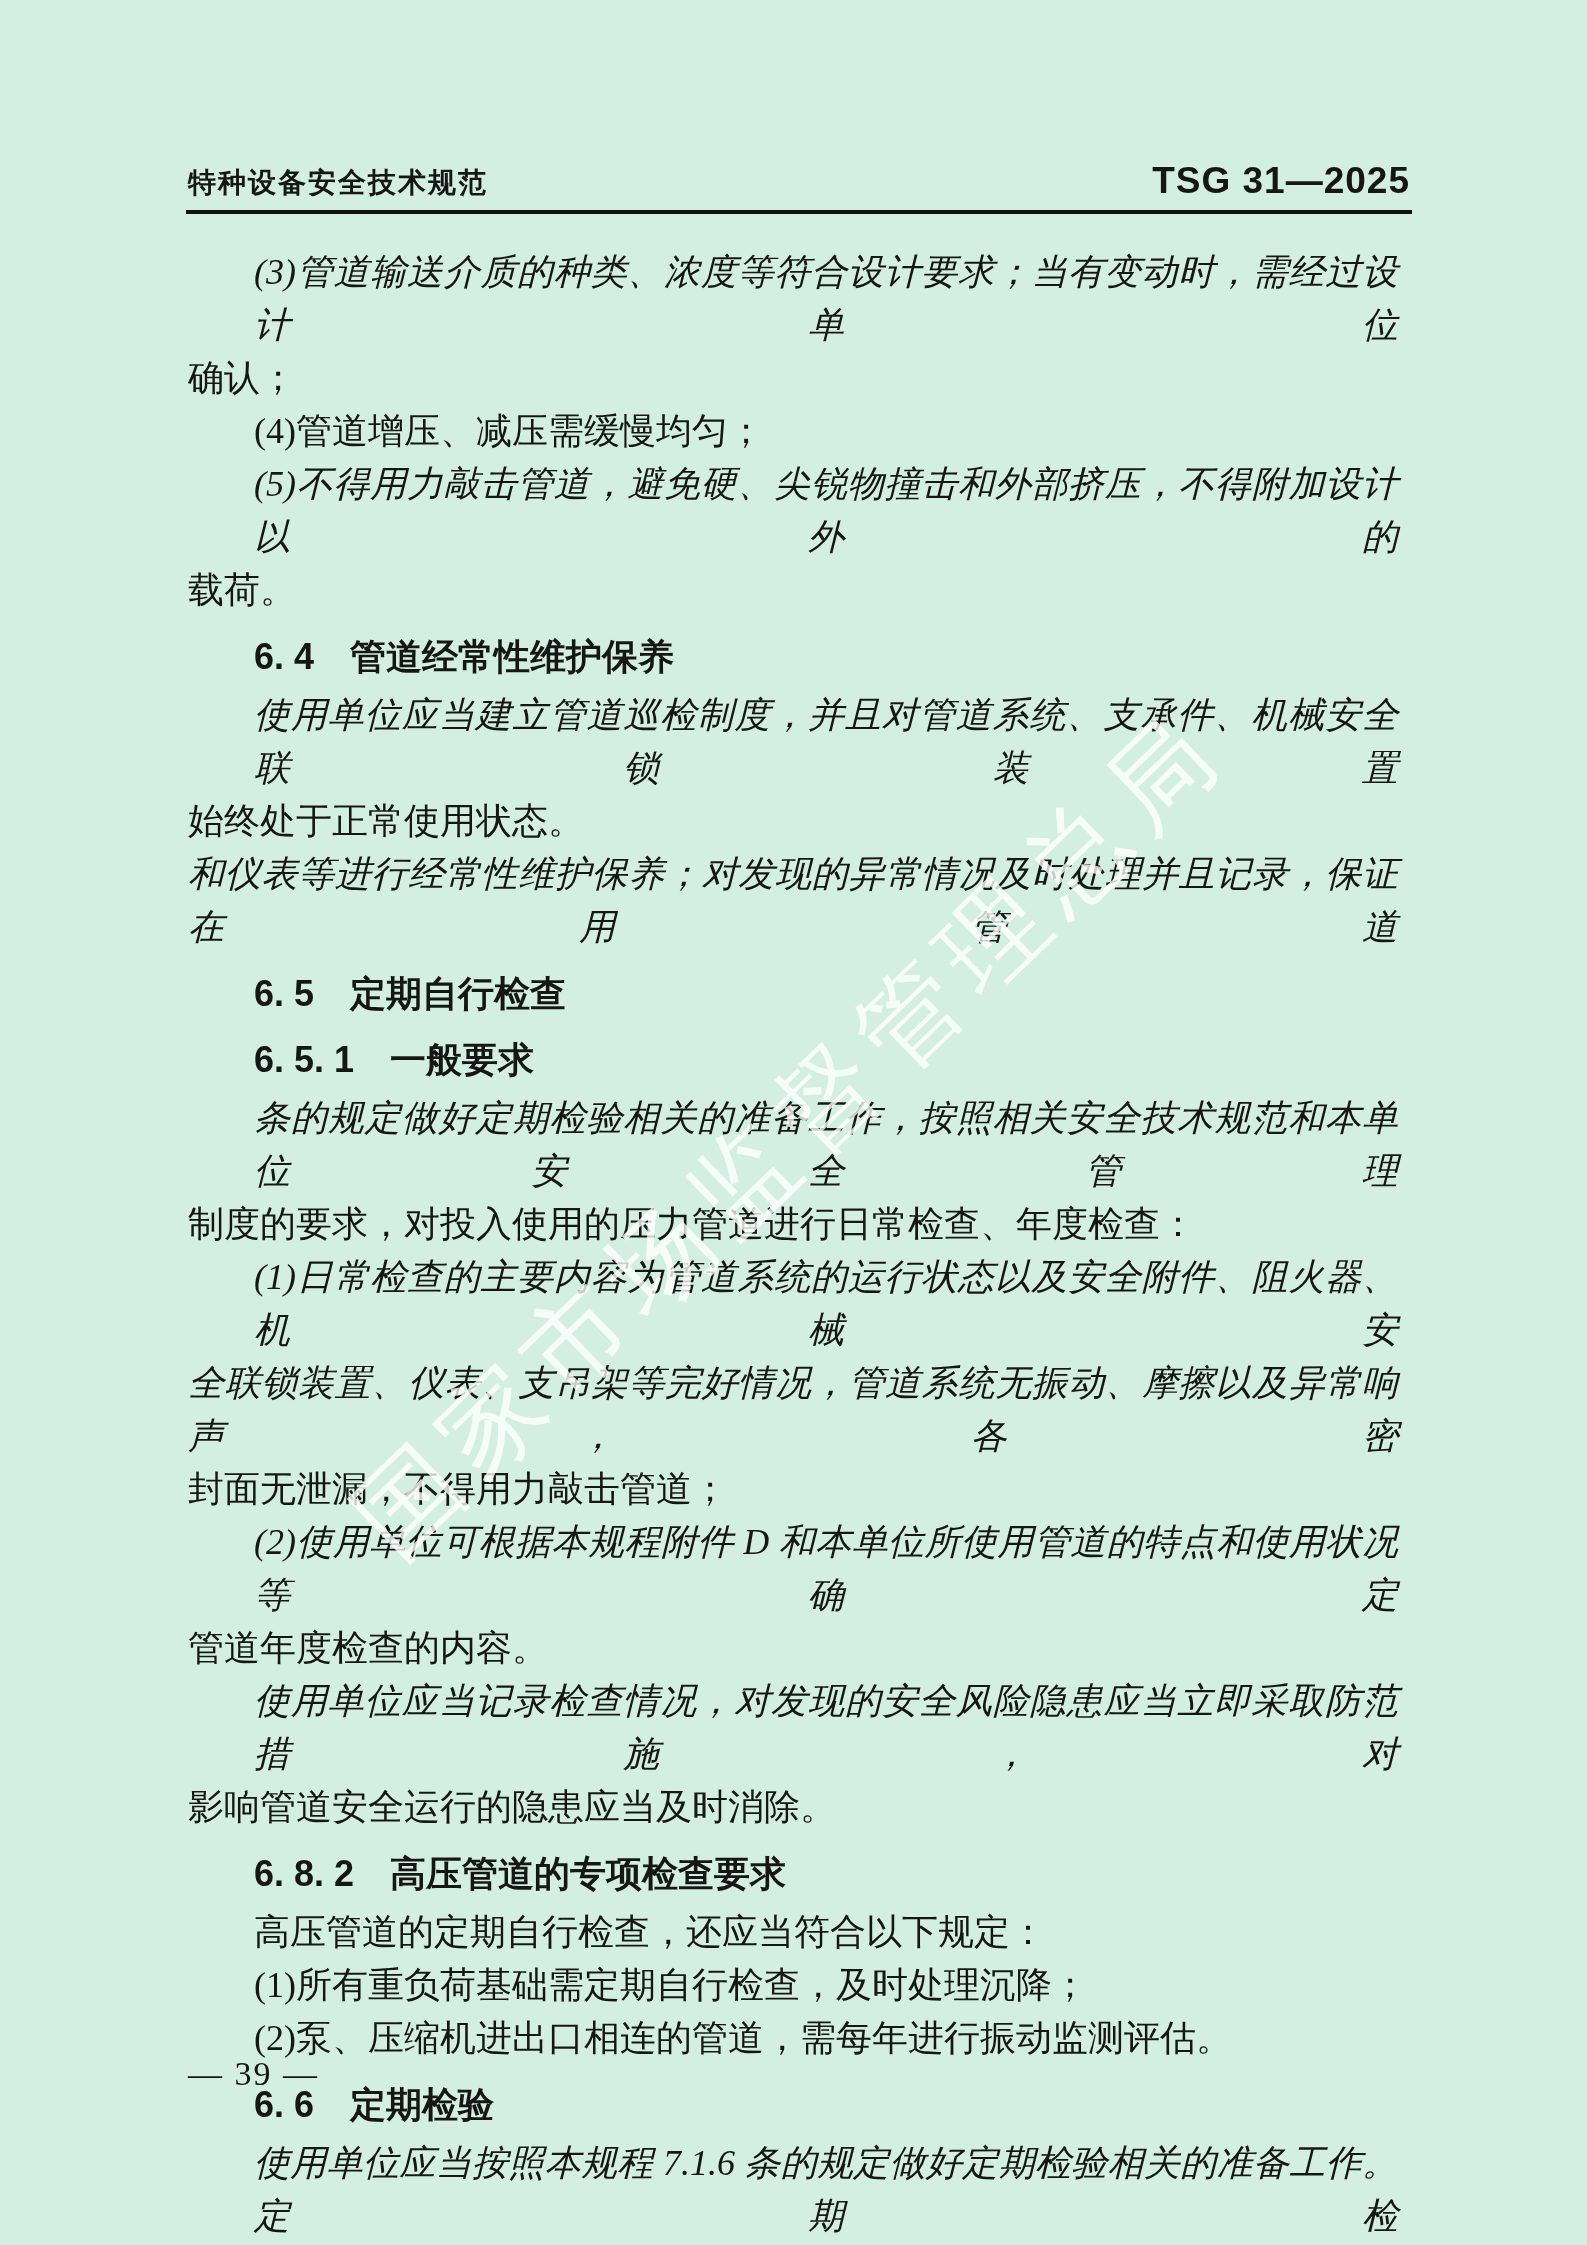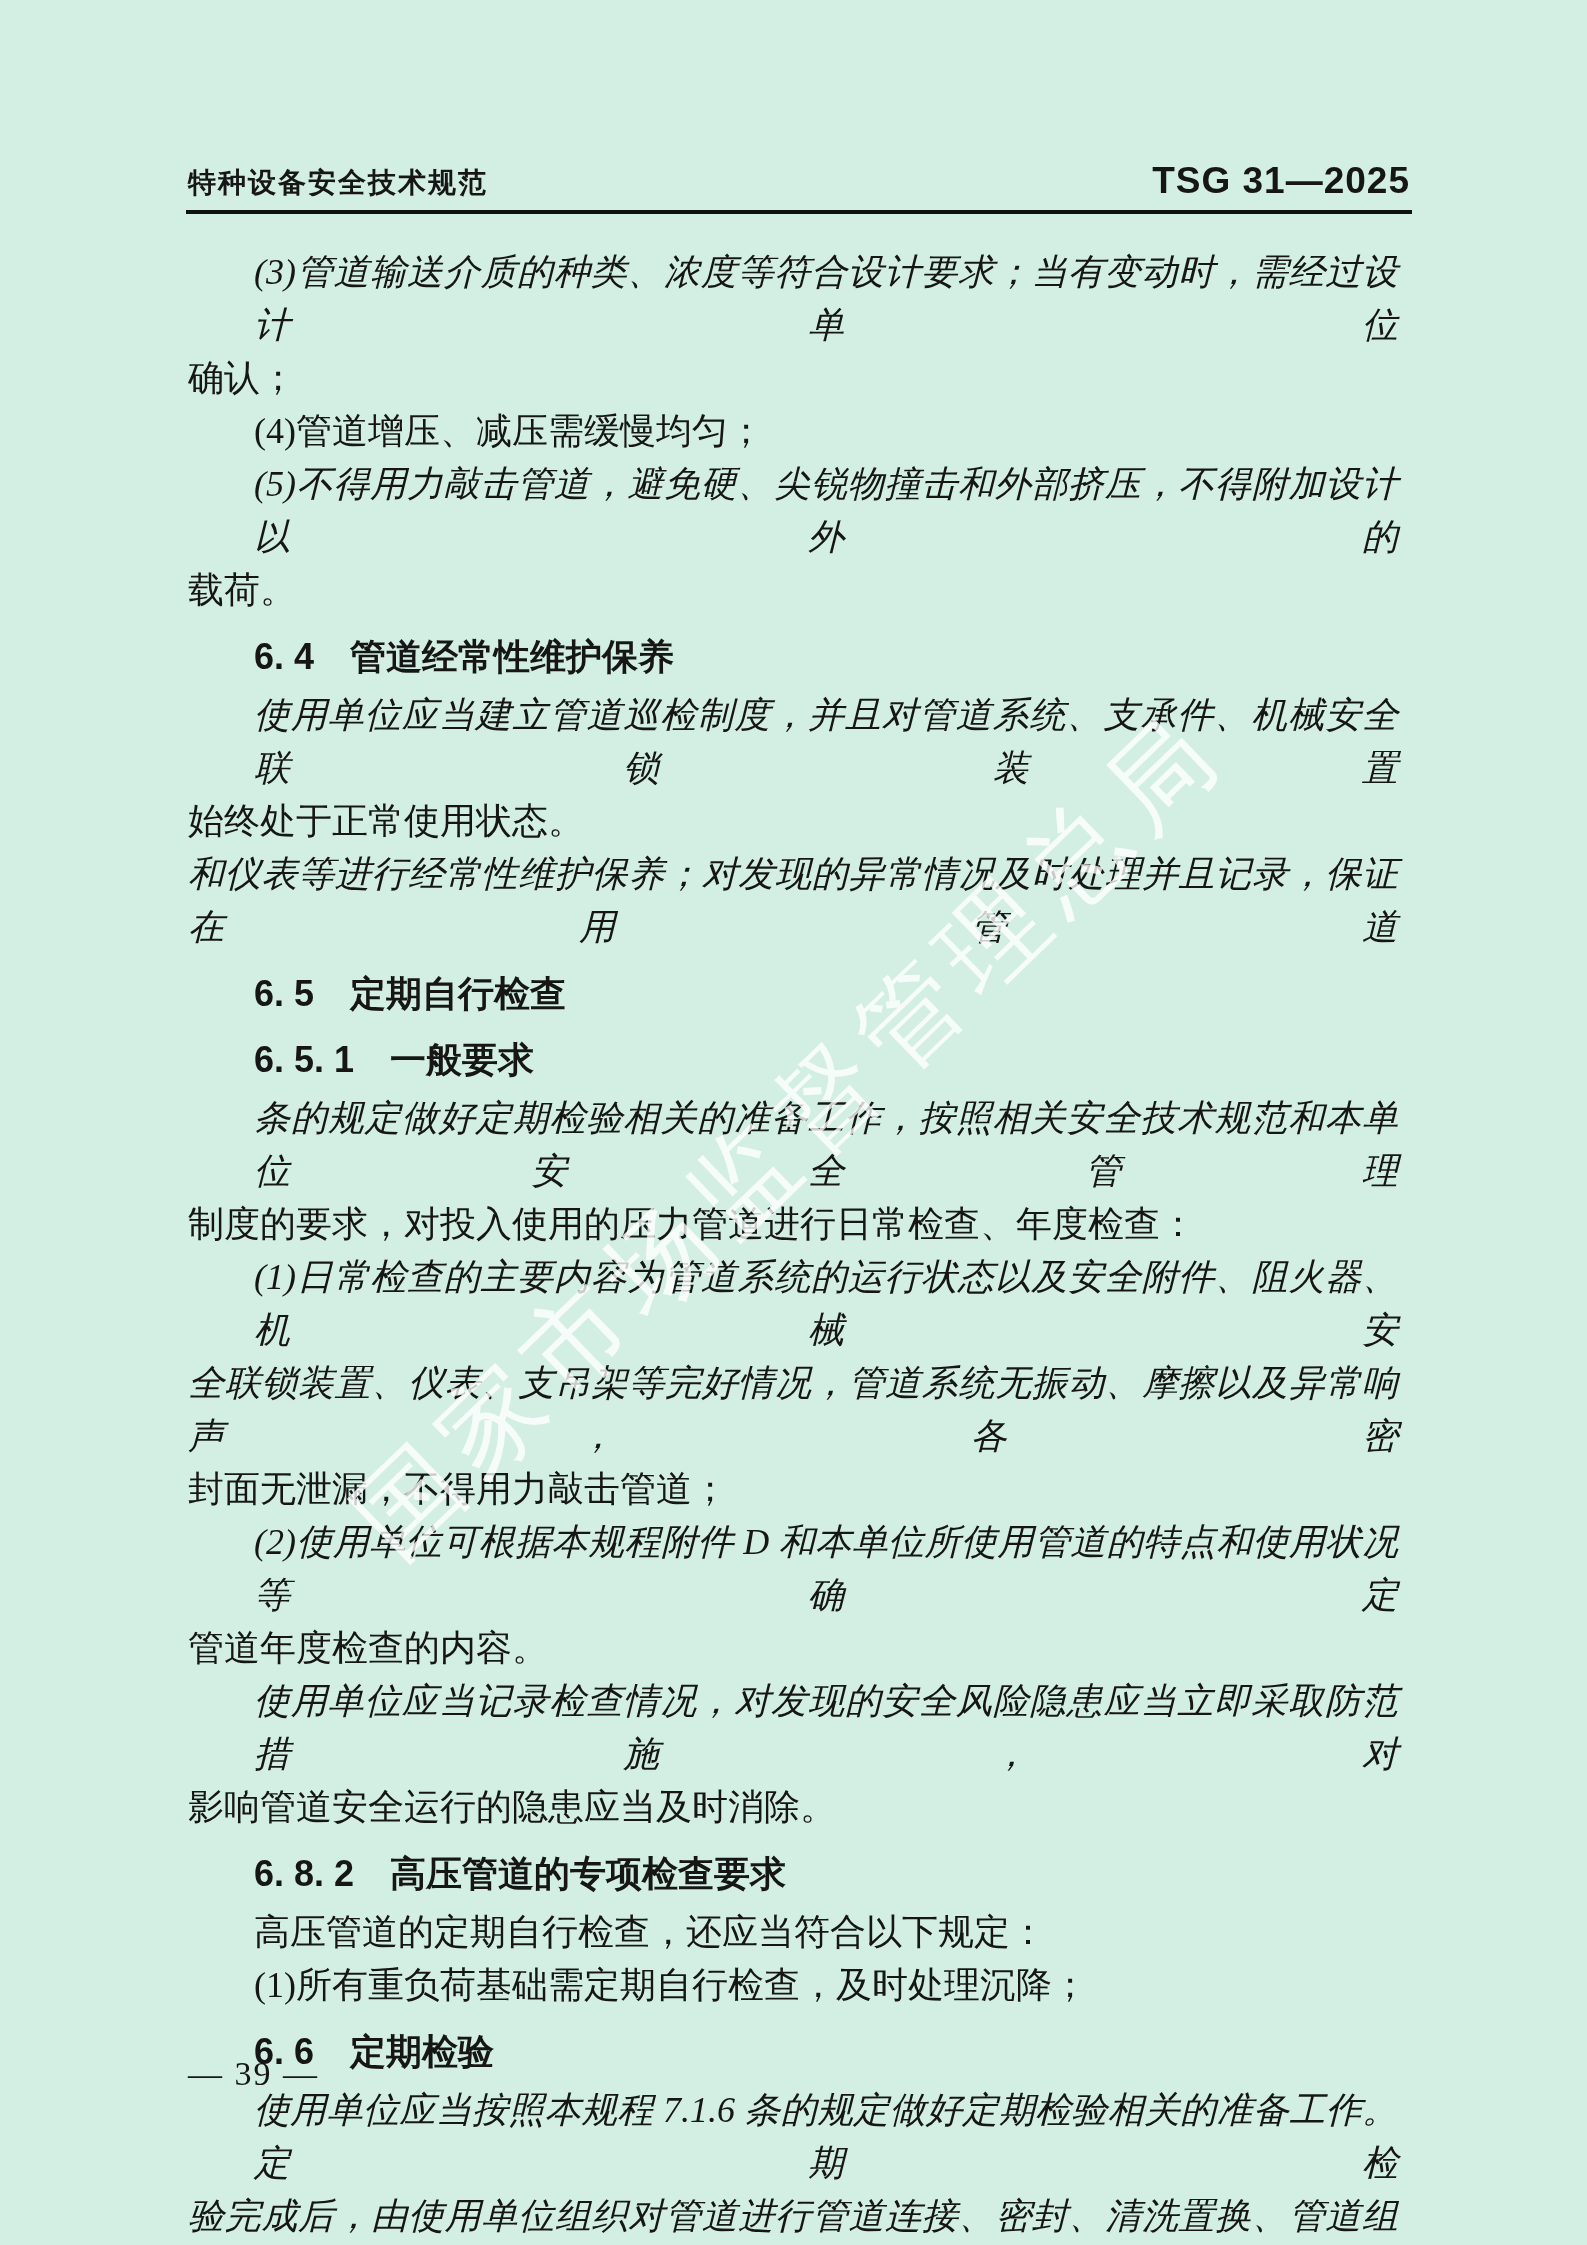--- a/index.html
+++ b/index.html
@@ -121,20 +121,21 @@
     <div class="line body full indent">(1)日常检查的主要内容为管道系统的运行状态以及安全附件、阻火器、机械安</div>
     <div class="line body full">全联锁装置、仪表、支吊架等完好情况，管道系统无振动、摩擦以及异常响声，各密</div>
     <div class="line body">封面无泄漏，不得用力敲击管道；</div>
     <div class="line body full indent">(2)使用单位可根据本规程附件 D 和本单位所使用管道的特点和使用状况等确定</div>
     <div class="line body">管道年度检查的内容。</div>
     <div class="line body full indent">使用单位应当记录检查情况，对发现的安全风险隐患应当立即采取防范措施，对</div>
     <div class="line body">影响管道安全运行的隐患应当及时消除。</div>
     <div class="line heading indent">6. 8. 2　高压管道的专项检查要求</div>
     <div class="line body indent">高压管道的定期自行检查，还应当符合以下规定：</div>
     <div class="line body indent">(1)所有重负荷基础需定期自行检查，及时处理沉降；</div>
+    <div class="line body indent">(2)泵、压缩机进出口相连的管道，需每年进行振动监测评估。</div>
     <div class="line heading indent">6. 6　定期检验</div>
     <div class="line body full indent">使用单位应当按照本规程 7.1.6 条的规定做好定期检验相关的准备工作。定期检</div>
     <div class="line body full">验完成后，由使用单位组织对管道进行管道连接、密封、清洗置换、管道组成件和附</div>
   </div>
 
 <div class="watermark">国家市场监督管理总局</div>
 
 <div class="page-number">— 39 —</div>
 
 </body></html>

